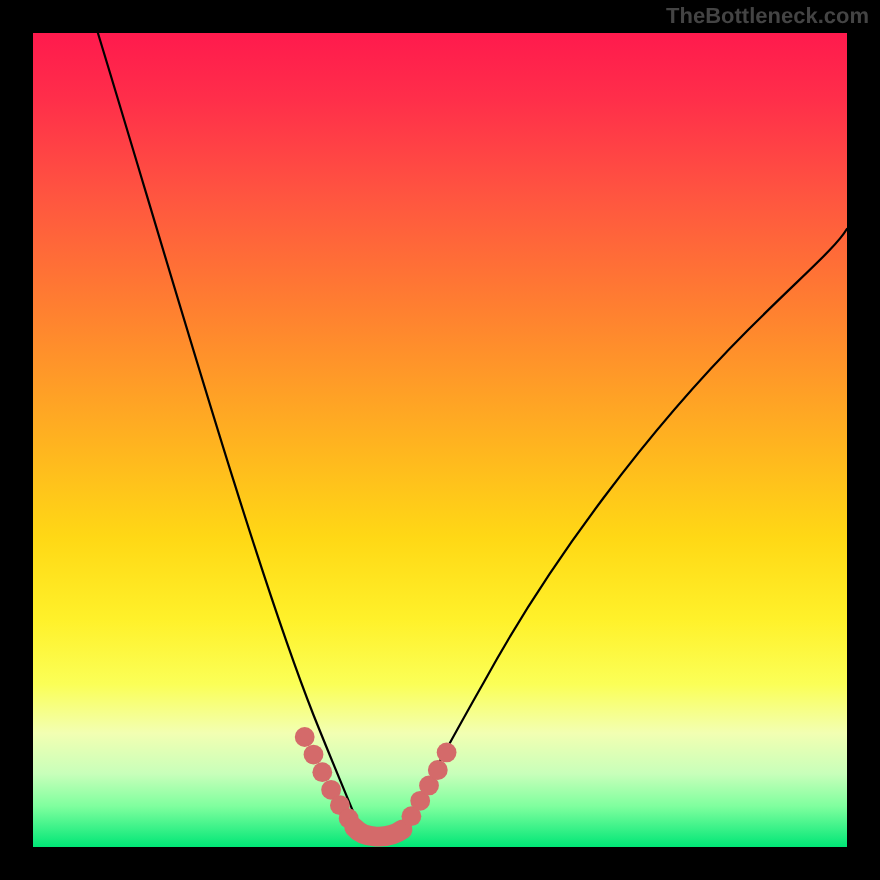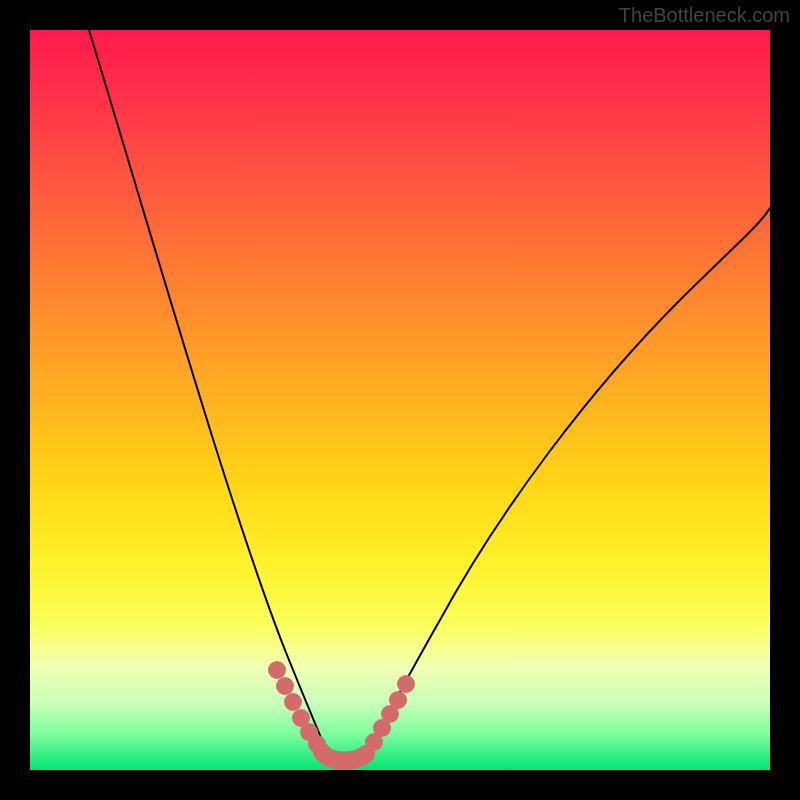--- a/index.html
+++ b/index.html
@@ -62,21 +62,21 @@
     stroke: #d46a6a;
     stroke-width: 18;
     stroke-linecap: round;
   }
   .watermark {
     position: absolute;
     top: 4px;
     right: 10px;
     color: #444;
     font-size: 20px;
-    font-weight: 400;
+    font-weight: 700;
     letter-spacing: 0px;
     user-select: none;
   }
 </style>
 </head>
 <body>
 
 <div class="frame">
 
   <div class="plot-area">

